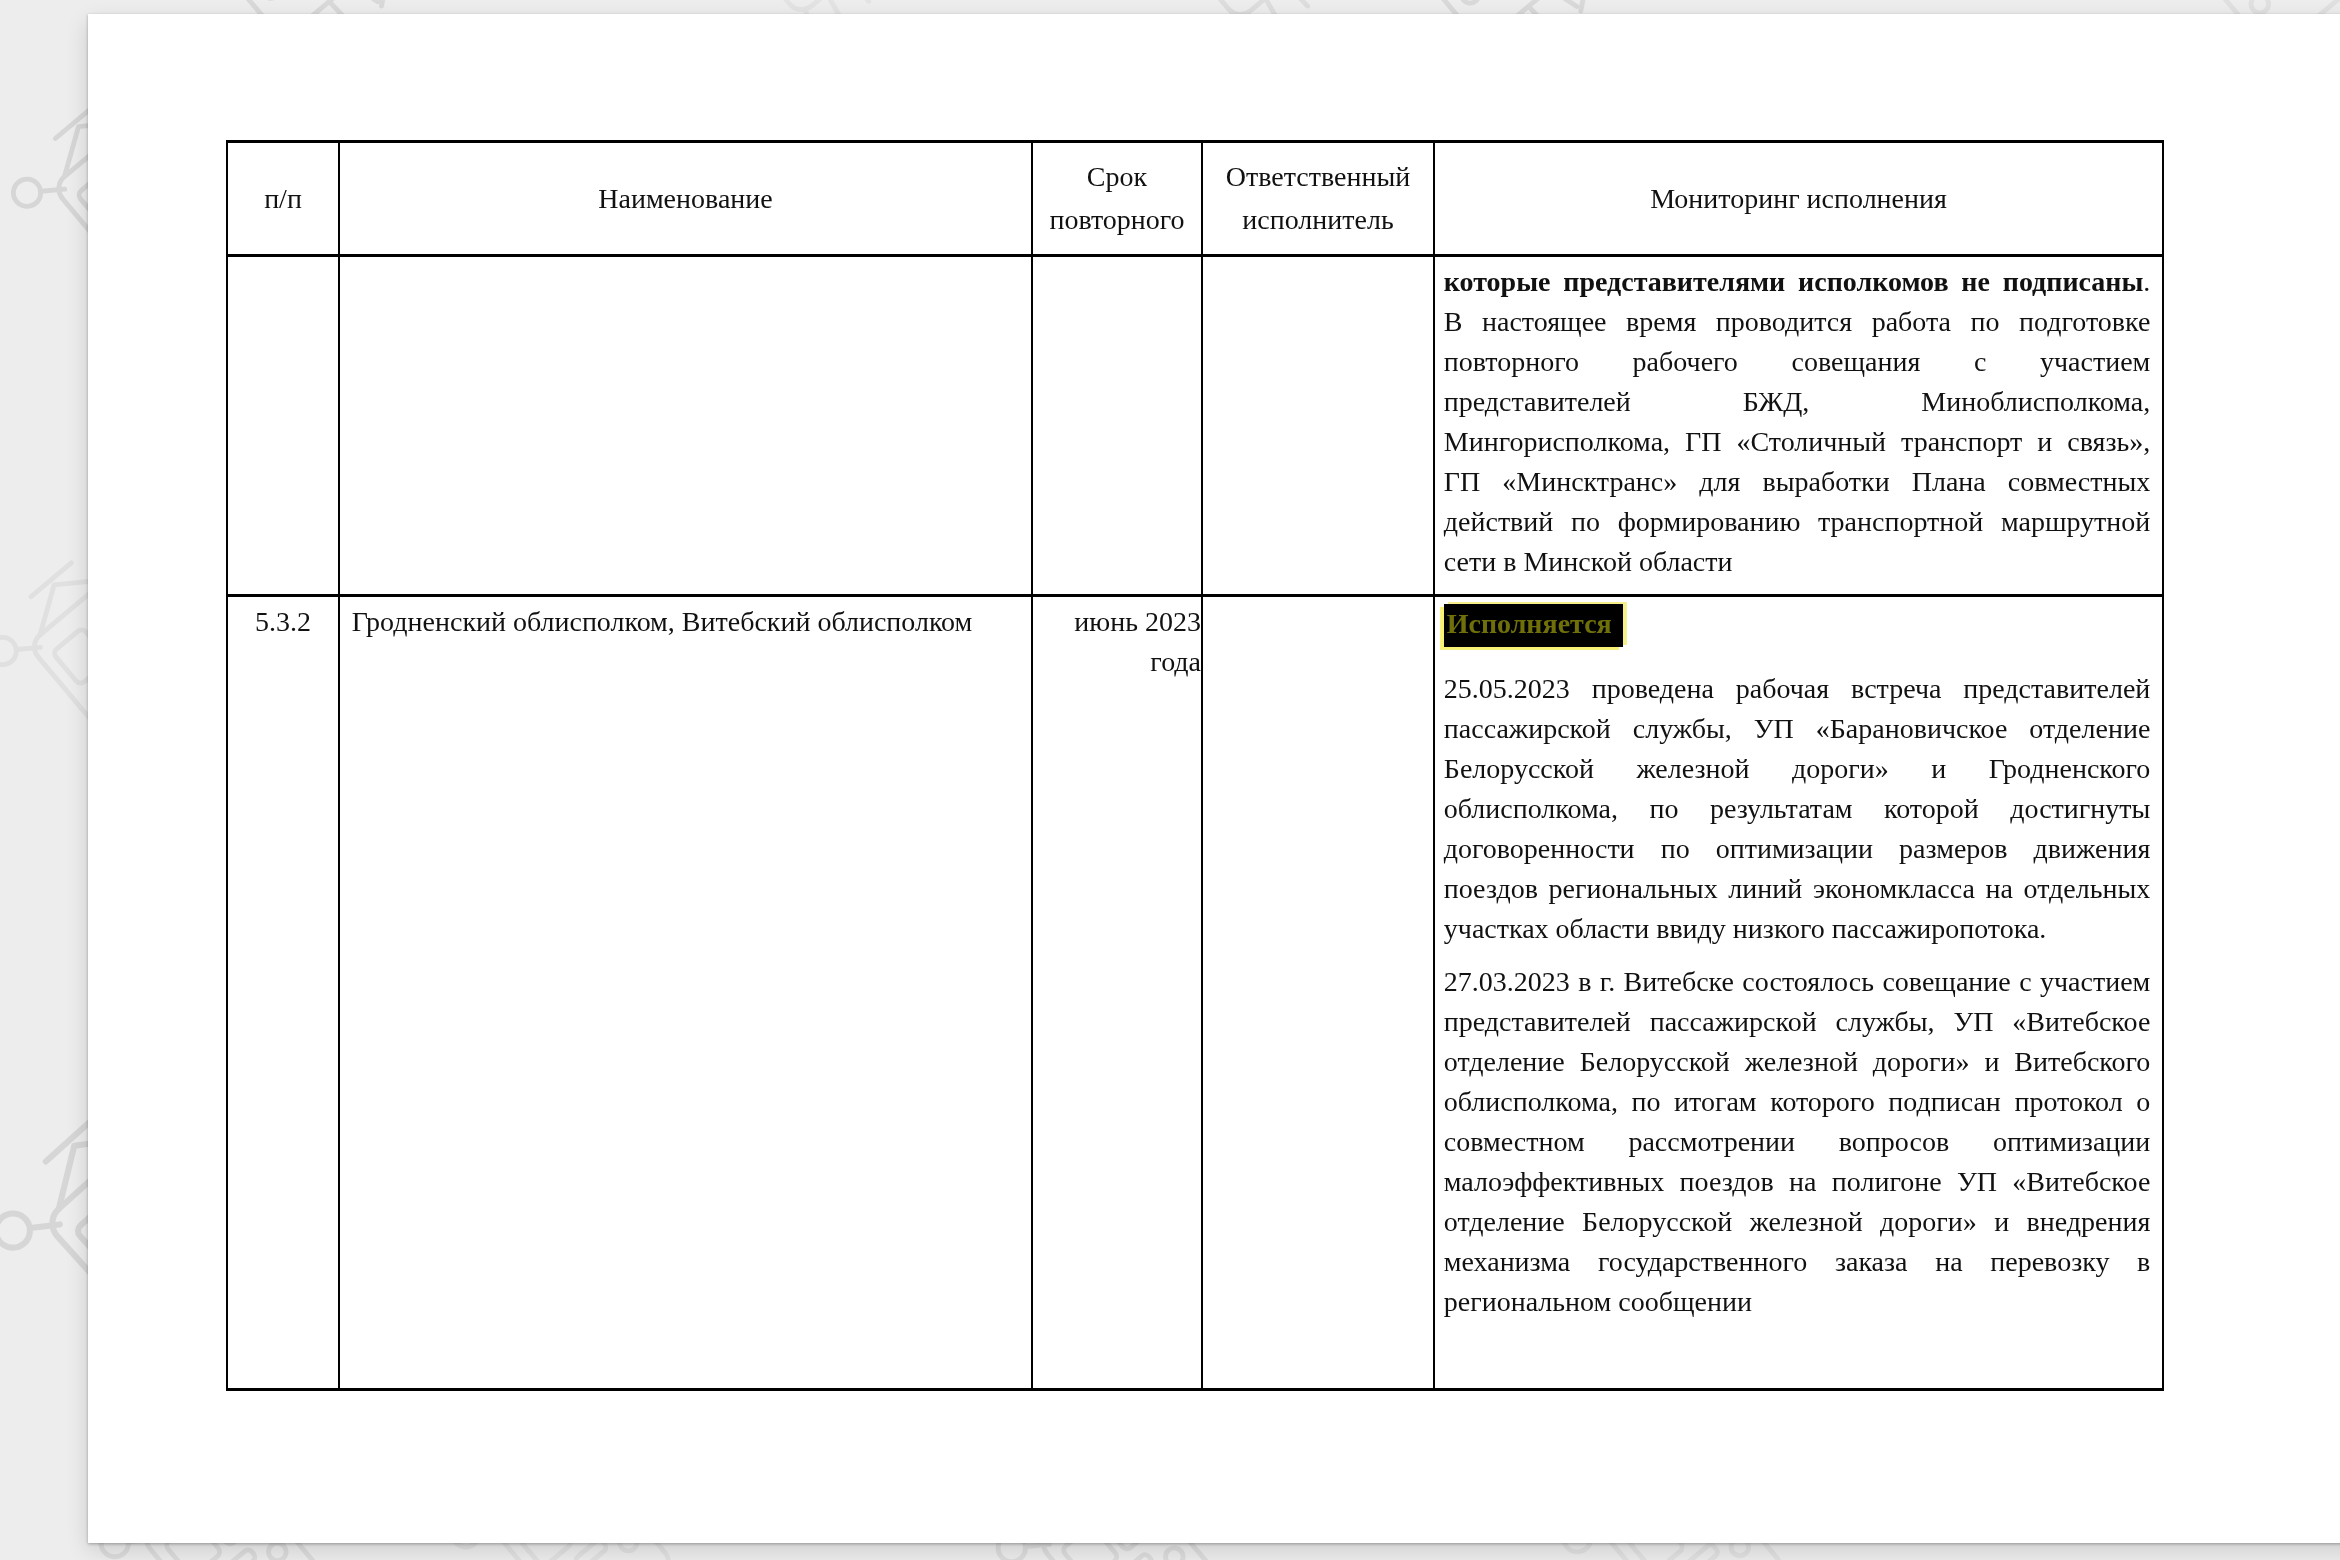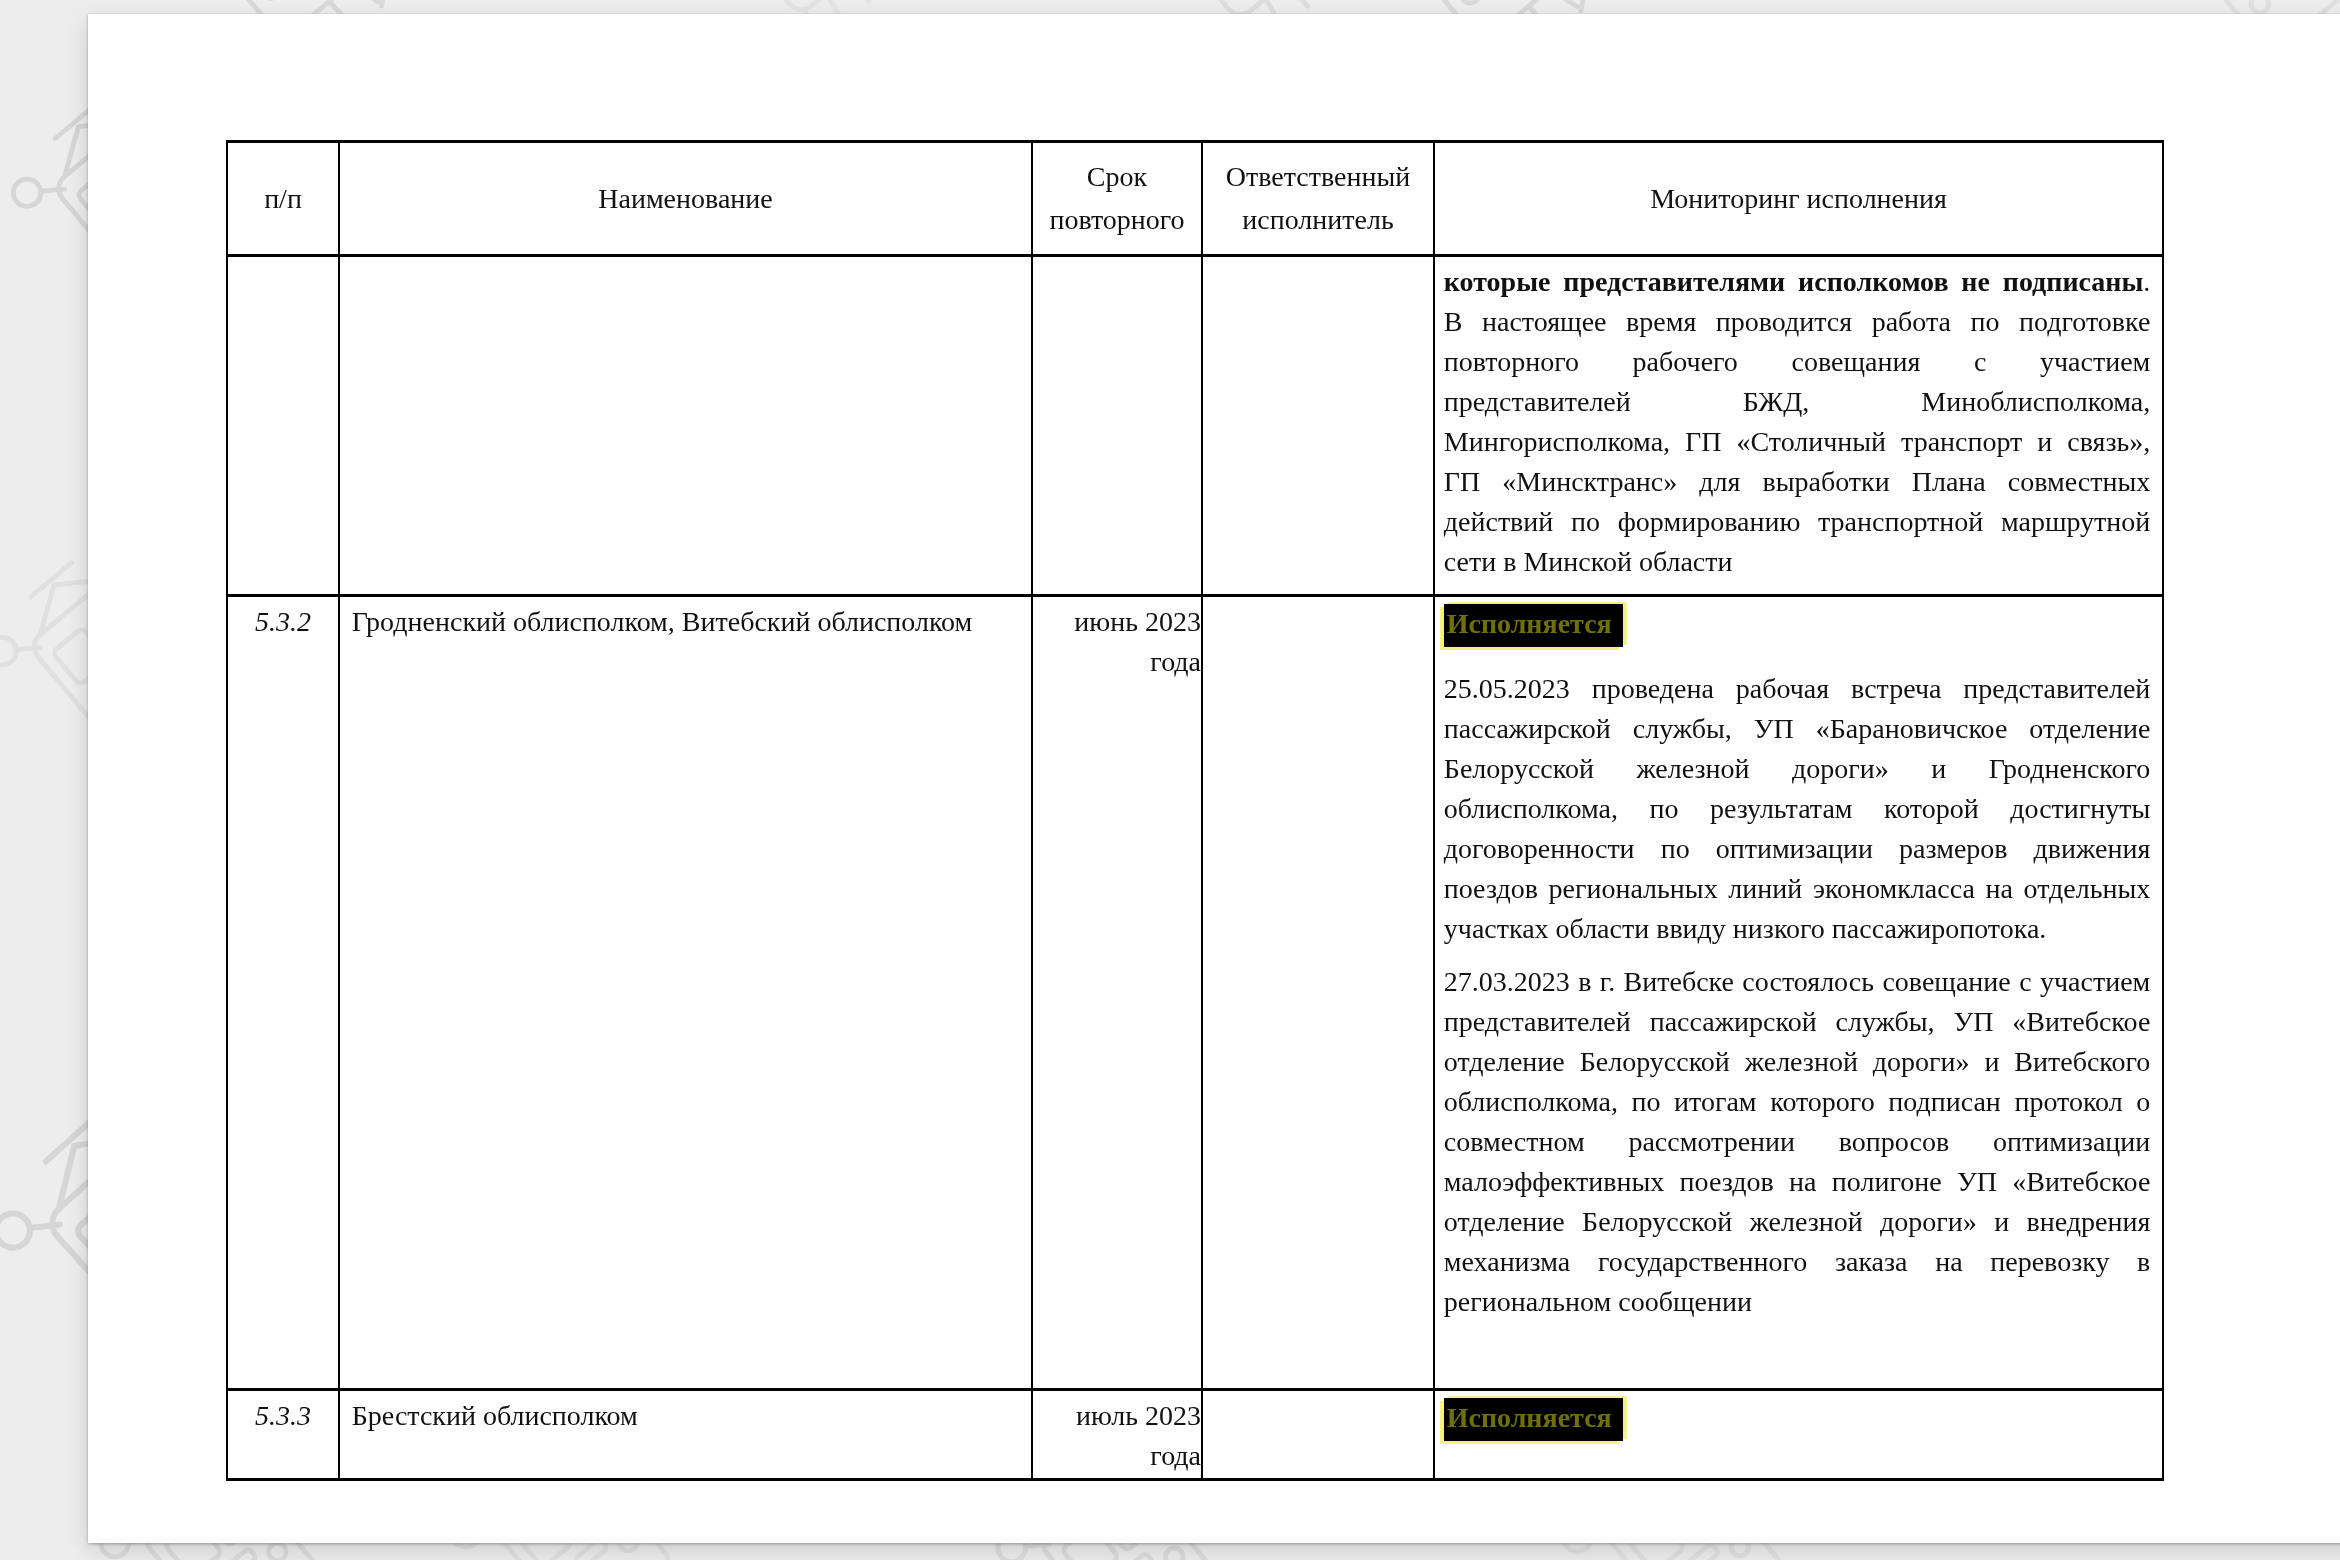--- a/index.html
+++ b/index.html
@@ -40,21 +40,21 @@
     overflow: hidden;
   }
   .doc-table thead th {
     height: 107px;
     vertical-align: middle;
     text-align: center;
     font-weight: 400;
     line-height: 43px;
     padding: 2px 5.9px;
   }
-  td.c-num  { text-align: center; padding-top: 4.9px; font-style: italic; }
+  td.c-num  { text-align: center; padding-top: 4.9px; }
   td.c-name { text-align: justify; padding: 4.9px 9.8px 0 11.7px; }
   td.c-term { text-align: right;  padding-top: 4.9px; }
   td.c-mon  { text-align: justify; padding: 2px 11.7px 0 8.8px; margin-left: 38px; }
   tr.r-cont td { height: 332px; }
   tr.r-532  td { height: 786px; }
   tr.r-533  td { height: 82px;  }
   .para { margin: 0 0 12.7px 0; }
   .para.first { margin-top: 2.9px; }
   .status-line { margin: 4.9px 0 22.4px 0; text-align: left; }
   .status {
@@ -137,25 +137,16 @@
         <td class="c-num">5.3.2</td>
         <td class="c-name">Гродненский облисполком, Витебский облисполком</td>
         <td class="c-term">июнь 2023 года</td>
         <td class="c-resp"></td>
         <td class="c-mon">
           <p class="status-line"><span class="status">Исполняется</span></p>
           <p class="para">25.05.2023 проведена рабочая встреча представителей пассажирской службы, УП «Барановичское отделение Белорусской железной дороги» и Гродненского облисполкома, по результатам которой достигнуты договоренности по оптимизации размеров движения поездов региональных линий экономкласса на отдельных участках области ввиду низкого пассажиропотока.</p>
           <p class="para">27.03.2023 в г. Витебске состоялось совещание с участием представителей пассажирской службы, УП «Витебское отделение Белорусской железной дороги» и Витебского облисполкома, по итогам которого подписан протокол о совместном рассмотрении вопросов оптимизации малоэффективных поездов на полигоне УП «Витебское отделение Белорусской железной дороги» и внедрения механизма государственного заказа на перевозку в региональном сообщении</p>
         </td>
       </tr>
-      <tr class="r-533">
-        <td class="c-num">5.3.3</td>
-        <td class="c-name">Брестский облисполком</td>
-        <td class="c-term">июль 2023 года</td>
-        <td class="c-resp"></td>
-        <td class="c-mon">
-          <p class="status-line"><span class="status">Исполняется</span></p>
-        </td>
-      </tr>
     </tbody>
   </table>
 </div>
 
 
 </body></html>

